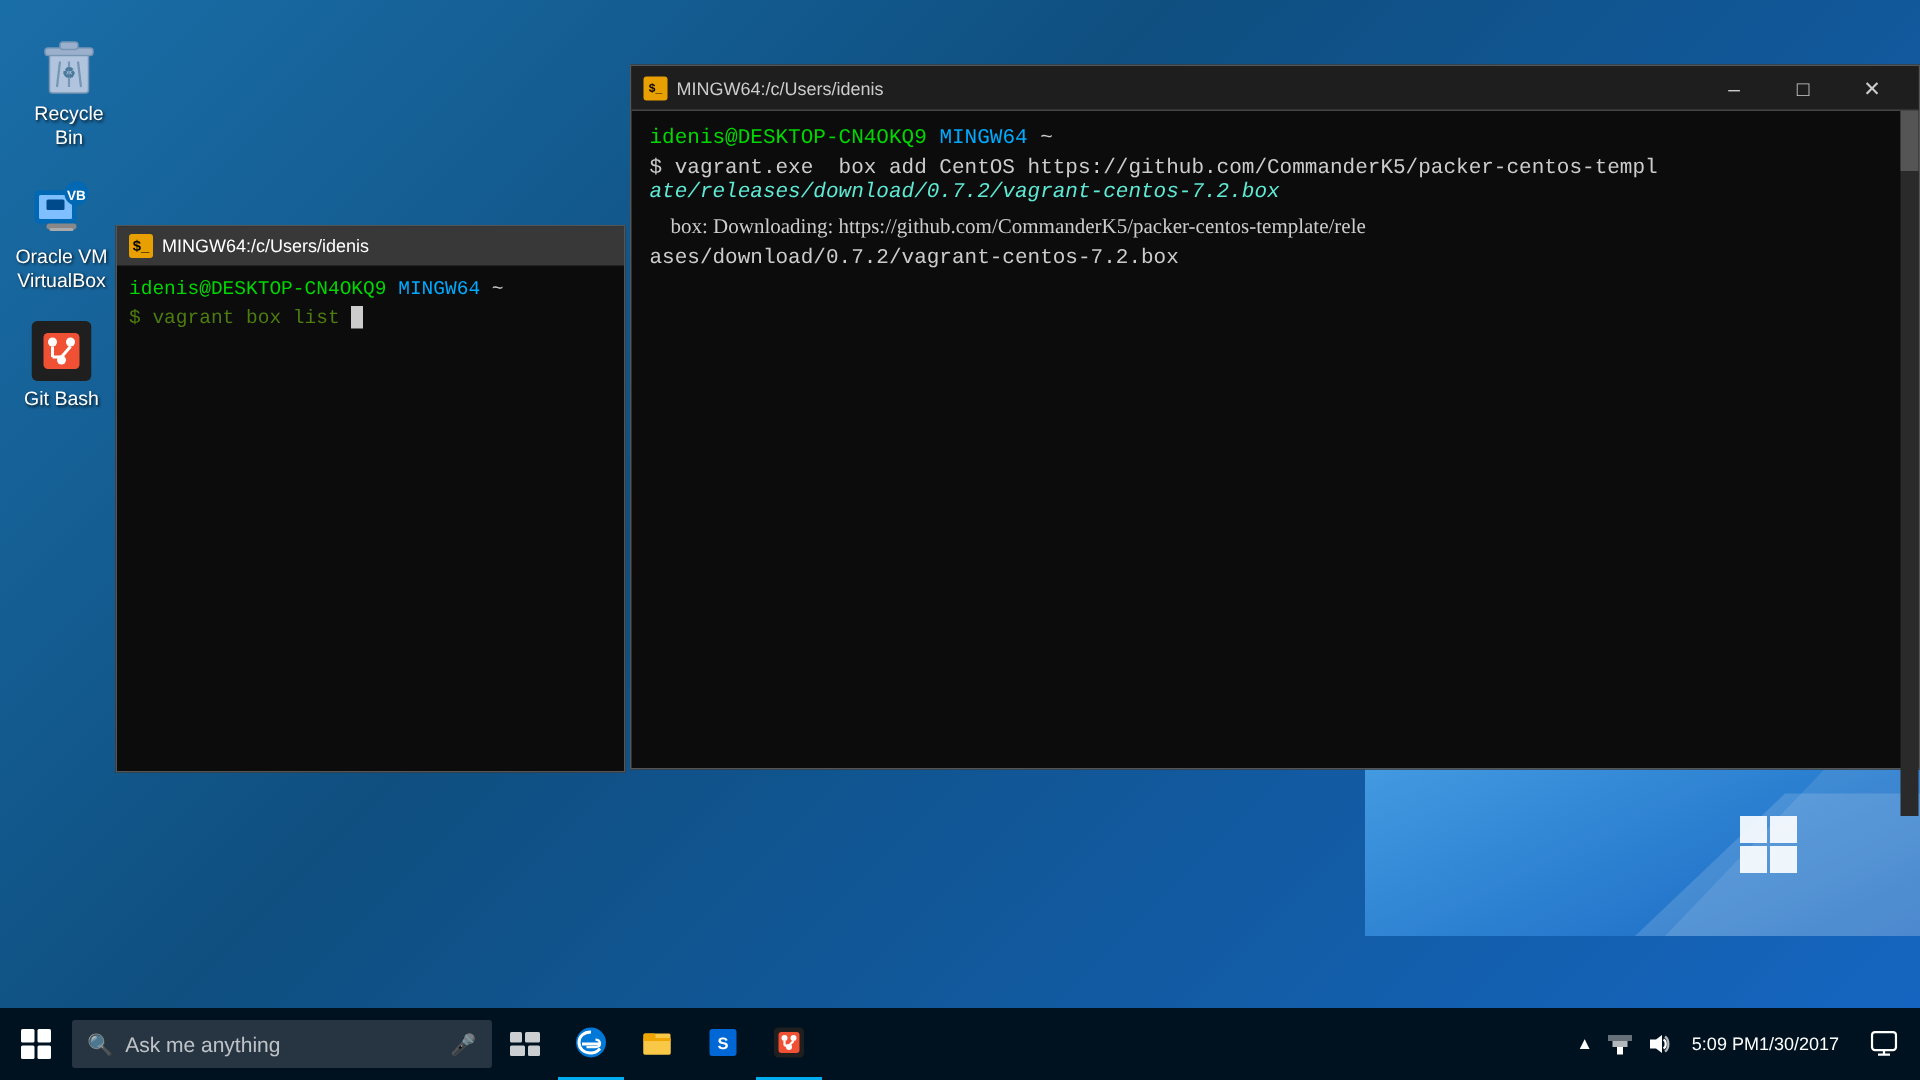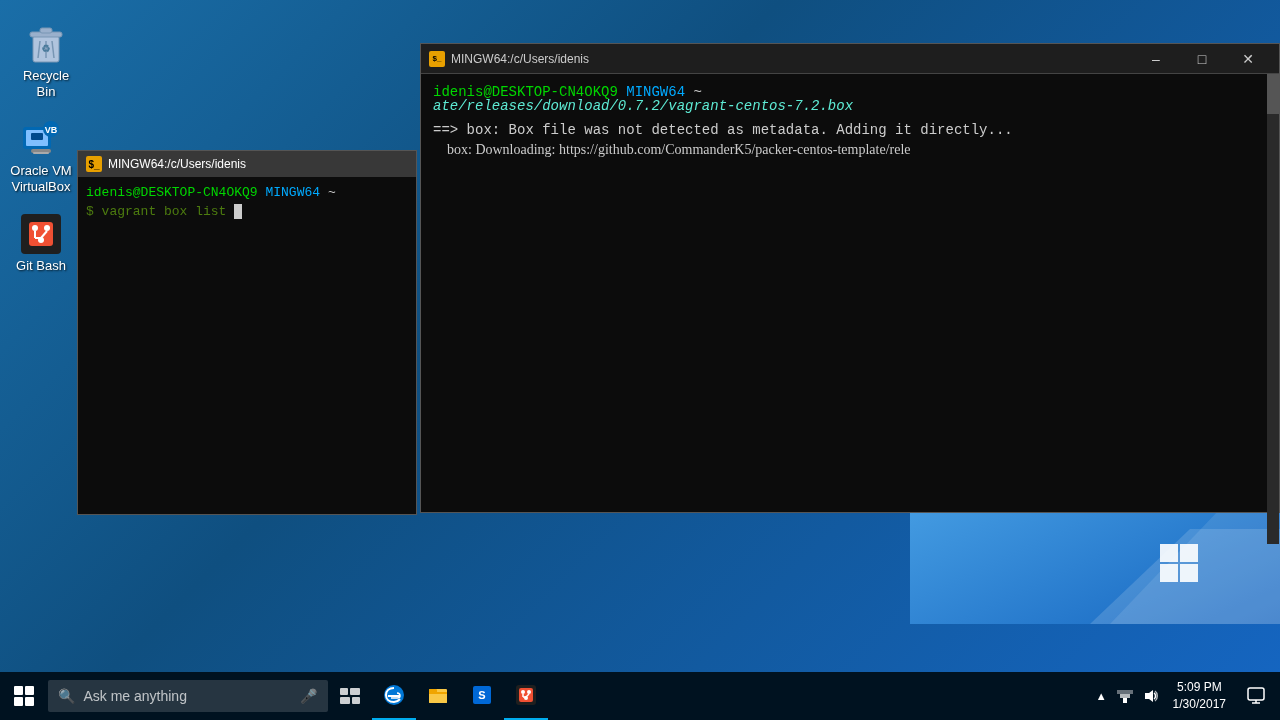--- a/index.html
+++ b/index.html
@@ -289,21 +289,21 @@
       display: flex;
       align-items: center;
       gap: 4px;
       padding: 0 4px;
       height: 48px;
       cursor: pointer;
     }
 
     .taskbar-clock {
       display: flex;
-      flex-direction: column;
+      flex-direction: row;
       align-items: center;
       justify-content: center;
       padding: 0 8px;
       height: 48px;
       cursor: pointer;
       color: white;
       font-size: 12px;
       line-height: 1.4;
     }
 
@@ -436,24 +436,25 @@
       </div>
     </div>
     <div class="terminal-large-content" style="position:relative;">
 
       <div style="margin-bottom:4px;">
         <span style="color:#00d700;">idenis@DESKTOP-CN4OKQ9</span>
         <span style="color:#00aaff;"> MINGW64</span>
         <span style="color:#ccc;"> ~</span>
       </div>
 
+      <div style="color:#ccc; margin-bottom:6px; white-space:pre;">$ vagrant.exe  box add CentOS https://github.com/CommanderK5/packer-centos-templ</div>
       <div style="color:#5eead4; margin-bottom:8px; white-space:pre; margin-top:-6px;font-style:italic;">ate/releases/download/0.7.2/vagrant-centos-7.2.box</div>
 
-      <div style="color:#ccc; margin-bottom:4px; white-space:pre;">==&gt; box: Box file was not detected as metadata. Adding it directly...</div>
       <div style="color:#ccc; margin-bottom:4px; white-space:pre;font-family:Liberation Serif, serif;">    box: Downloading: https://github.com/CommanderK5/packer-centos-template/rele</div>
+      <div style="color:#ccc; margin-bottom:4px; white-space:pre;">ases/download/0.7.2/vagrant-centos-7.2.box</div>
     </div>
 
     <div class="terminal-scroll">
       <div class="terminal-scroll-thumb"></div>
     </div>
   </div>
 
   <div class="windows-watermark">
     <div class="wm-line">Windows 10 Enterprise Evaluation</div>
     <div class="wm-line">Windows License valid for 88 days</div>

